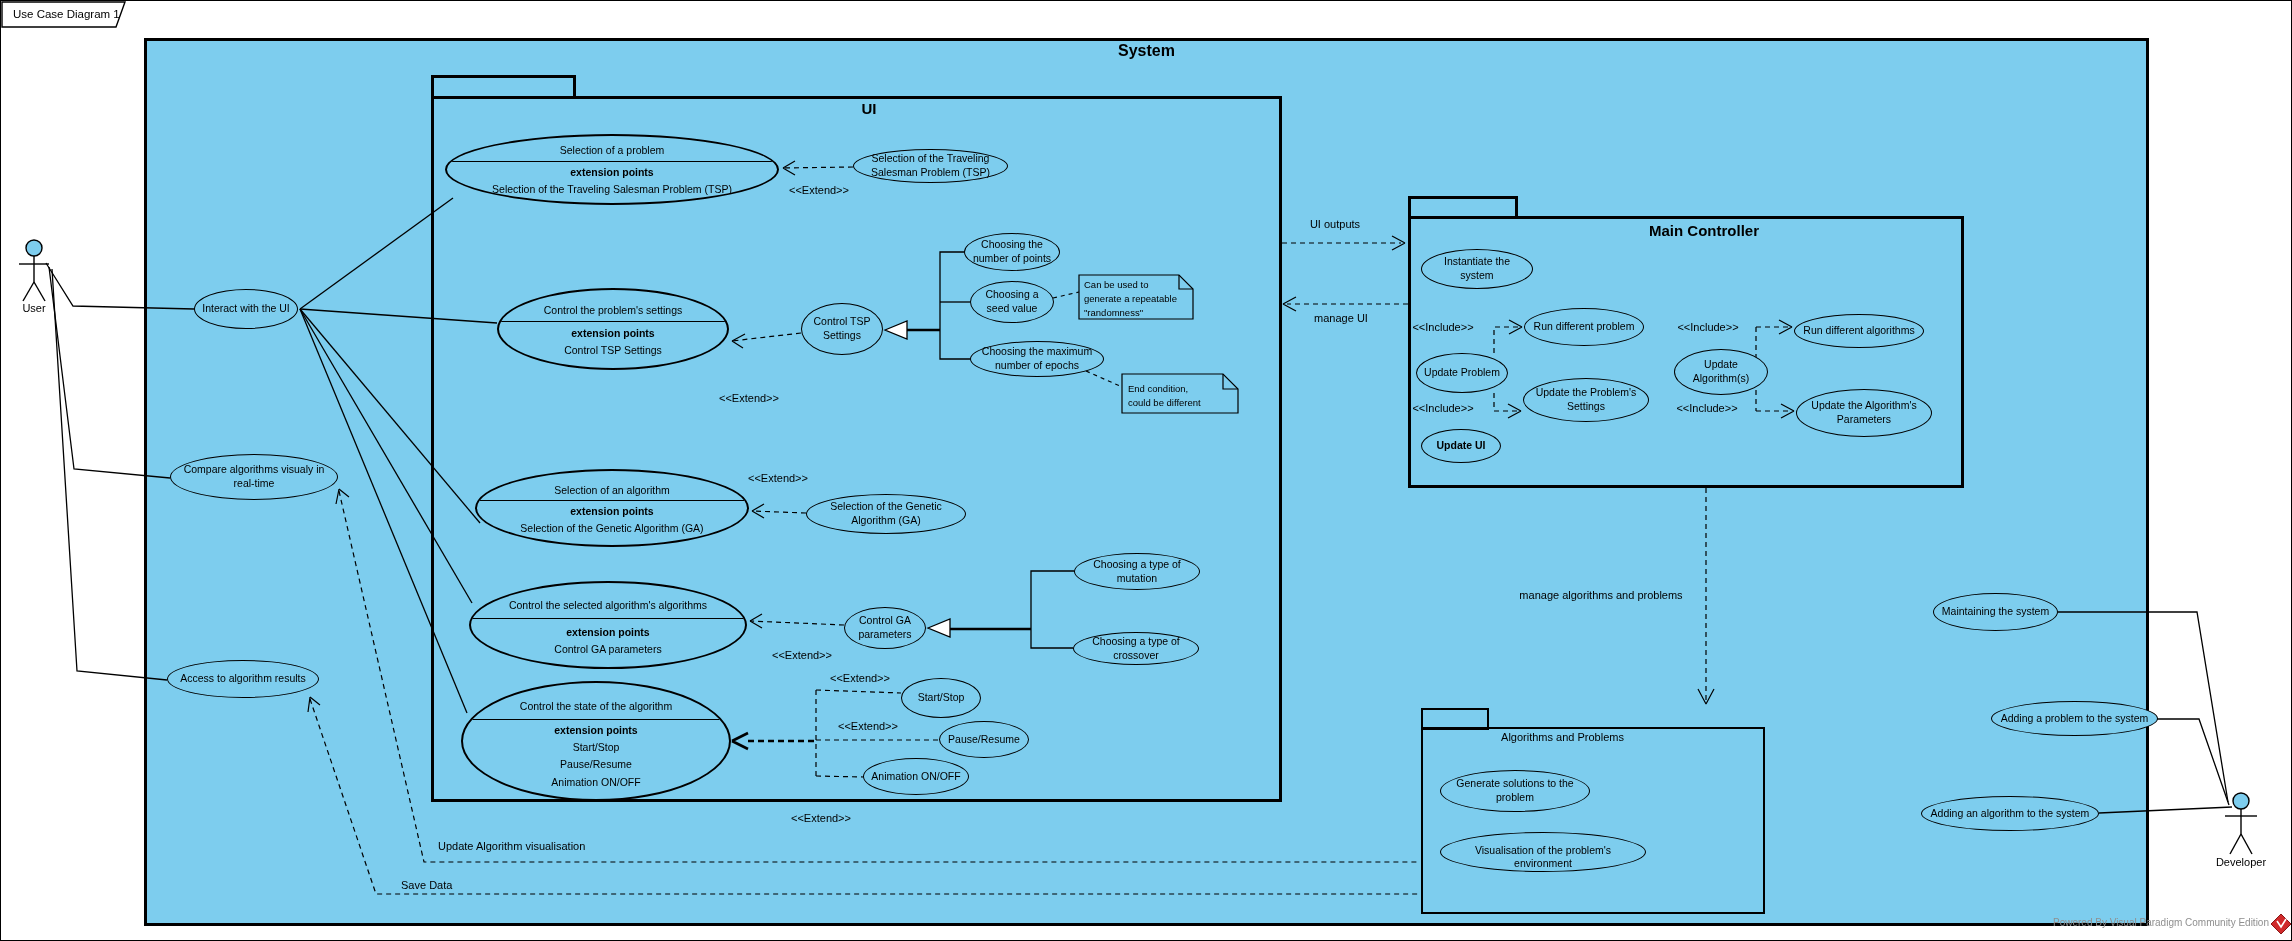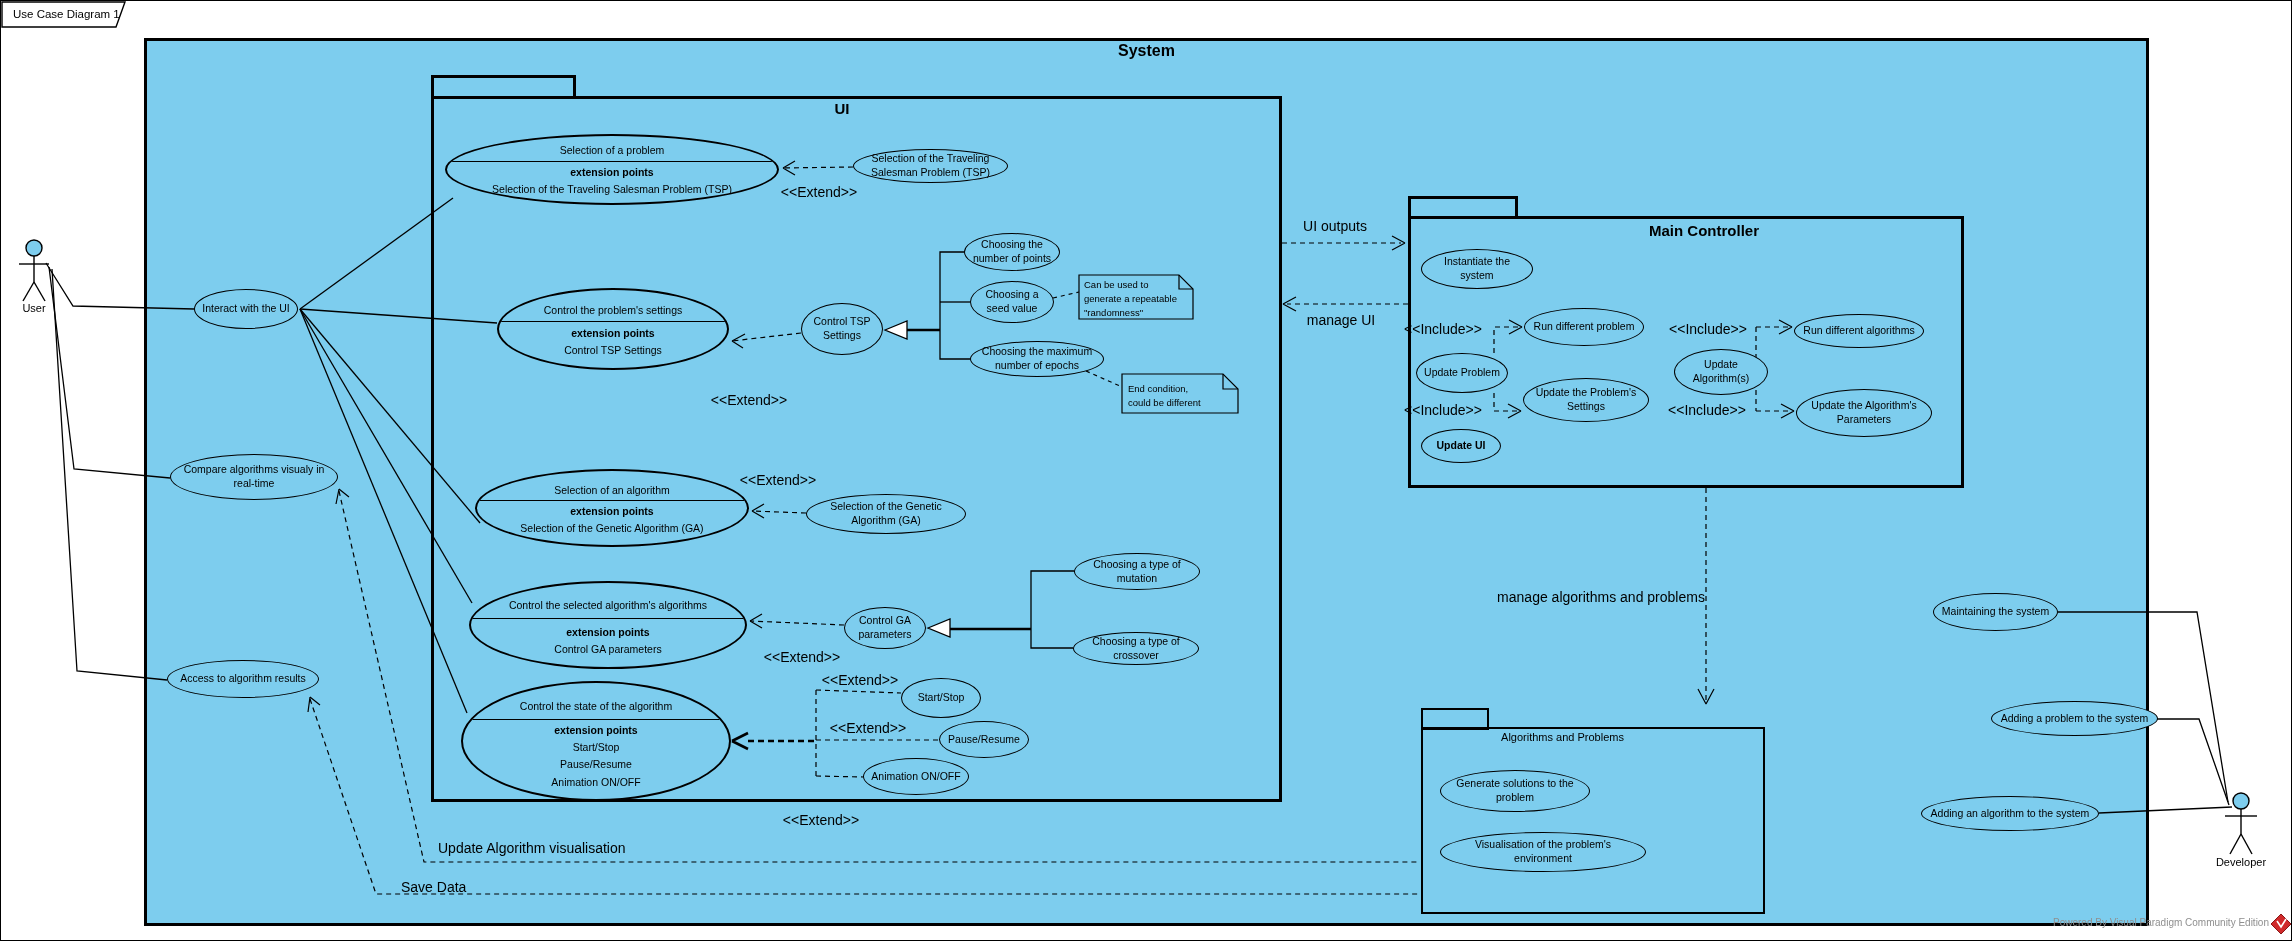--- a/index.html
+++ b/index.html
@@ -12,39 +12,39 @@
   svg.layer{position:absolute;left:0;top:0;pointer-events:none;}
   .ell{position:absolute;border:1.4px solid #000;border-radius:50%;background:#7dcdee;box-sizing:border-box;
        display:flex;align-items:center;justify-content:center;text-align:center;
        font-size:10.5px;line-height:1.3;white-space:pre-line;}
   .ell.thick{border-width:2.6px;}
   .xell{display:block;overflow:hidden;}
   .xt,.xl,.xx{position:absolute;left:0;width:100%;text-align:center;font-size:10.5px;line-height:1.3;}
   .xl{font-weight:bold;}
   .xx{white-space:pre-line;line-height:1.65;}
   .chord{position:absolute;left:0;width:100%;height:1px;background:#000;}
-  .lbl{position:absolute;font-size:14px;white-space:nowrap;}
+  .lbl{position:absolute;font-size:11px;white-space:nowrap;}
   .lbl.c{transform:translateX(-50%);}
   .note-text{position:absolute;font-size:9.5px;line-height:1.45;white-space:pre-line;}
   .actor-label{position:absolute;font-size:11px;transform:translateX(-50%);white-space:nowrap;}
   #diagram-tab-label{position:absolute;left:12px;top:7px;font-size:11.5px;white-space:nowrap;}
   #system-title{position:absolute;left:143px;width:2005px;top:41px;text-align:center;font-weight:bold;font-size:16px;}
   #watermark{position:absolute;left:1890px;width:378px;top:916px;text-align:right;font-size:10px;color:#8f8f8f;}
 </style>
 </head>
 <body>
 
 <div id="canvas">
 
   <div id="system"></div>
   <div id="system-title">System</div>
 
   <div class="pkg-tab" style="left:430px;top:74px;width:145px;height:24px;"></div>
   <div class="pkg-body" style="left:430px;top:95px;width:851px;height:706px;"></div>
-  <div class="pkg-title" style="left:430px;top:99px;width:822px;">UI</div>
+  <div class="pkg-title" style="left:430px;top:99px;width:822px;padding-left:27px;">UI</div>
 
   <div class="pkg-tab" style="left:1407px;top:195px;width:110px;height:23px;"></div>
   <div class="pkg-body" style="left:1407px;top:215px;width:556px;height:272px;"></div>
   <div class="pkg-title" style="left:1407px;top:221px;width:556px;padding-left:18px;">Main Controller</div>
 
   <div class="pkg-tab" style="left:1420px;top:707px;width:68px;height:22px;border-width:2px;"></div>
   <div class="pkg-body" style="left:1420px;top:726px;width:344px;height:187px;border-width:2px;"></div>
   <div class="pkg-title" style="left:1420px;top:730px;width:283px;font-weight:normal;font-size:11px;">Algorithms and Problems</div>
 
   <svg class="layer" width="2292" height="941" viewBox="0 0 2292 941">
@@ -245,21 +245,21 @@
 Settings</span></div>
   <div class="ell" style="left:1420px;top:428px;width:80px;height:34px;font-weight:bold;"><span>Update UI</span></div>
   <div class="ell" style="left:1793px;top:313px;width:130px;height:34px;"><span>Run different algorithms</span></div>
   <div class="ell" style="left:1673px;top:348px;width:94px;height:46px;"><span>Update
 Algorithm(s)</span></div>
   <div class="ell" style="left:1795px;top:388px;width:136px;height:48px;"><span>Update the Algorithm's
 Parameters</span></div>
 
   <div class="ell" style="left:1439px;top:769px;width:150px;height:42px;"><span>Generate solutions to the
 problem</span></div>
-  <div class="ell" style="left:1439px;top:831px;width:206px;height:40px;"><span>Visualisation of the problem's
+  <div class="ell" style="left:1439px;top:831px;width:206px;height:40px;align-items:flex-end;"><span>Visualisation of the problem's
 environment</span></div>
 
   <div class="ell" style="left:1932px;top:592px;width:125px;height:38px;"><span>Maintaining the system</span></div>
   <div class="ell" style="left:1990px;top:700px;width:167px;height:35px;"><span>Adding a problem to the system</span></div>
   <div class="ell" style="left:1920px;top:795px;width:178px;height:35px;"><span>Adding an algorithm to the system</span></div>
 
   <div class="note-text" style="left:1083px;top:277px;width:104px;">Can be used to
 generate a repeatable
 "randomness"</div>
   <div class="note-text" style="left:1127px;top:381px;width:106px;">End condition,

